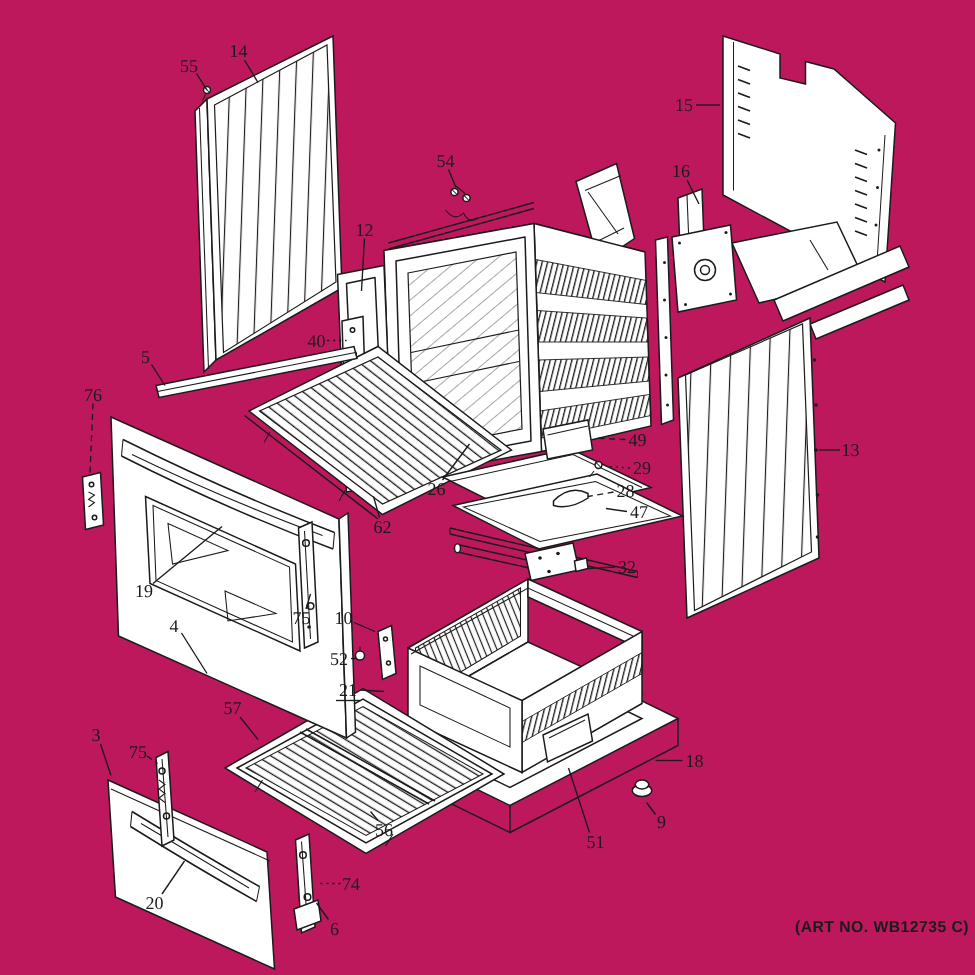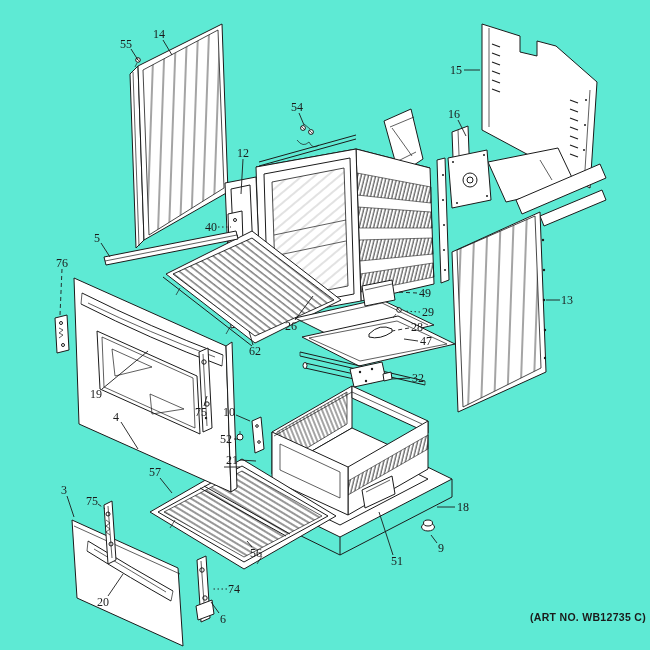--- a/index.html
+++ b/index.html
@@ -9,21 +9,21 @@
   .ln{stroke:#1b1b1b;fill:none;stroke-width:1;}
   .fw{stroke:#1b1b1b;fill:#ffffff;stroke-width:1;}
   .thin{stroke:#1b1b1b;fill:none;stroke-width:.7;}
   text.callout{font-family:"Liberation Serif", serif;font-size:12px;fill:#1b1b1b;}
   text.artno{font-family:"Liberation Sans", sans-serif;font-size:10.5px;font-weight:bold;
              letter-spacing:.3px;fill:#1b1b1b;}
 </style>
 </head>
 <body>
 
-<div id="stage" style="background: #5eead4;">
+<div id="stage" style="background: #be185d;">
 <svg id="art" width="650" height="650" viewBox="0 0 650 650">
   <defs>
     <pattern id="hatchV" width="11" height="12" patternUnits="userSpaceOnUse" patternTransform="rotate(2)">
       <line x1="1" y1="0" x2="1" y2="12" stroke="#1b1b1b" stroke-width="0.8"></line>
     </pattern>
     <pattern id="hatchV13" width="13" height="12" patternUnits="userSpaceOnUse" patternTransform="rotate(2)">
       <line x1="1" y1="0" x2="1" y2="12" stroke="#1b1b1b" stroke-width="0.8"></line>
     </pattern>
     <pattern id="rackGrid" width="5.5" height="6" patternUnits="userSpaceOnUse" patternTransform="rotate(-52)">
       <line x1="1" y1="0" x2="1" y2="6" stroke="#1b1b1b" stroke-width="0.9"></line>

